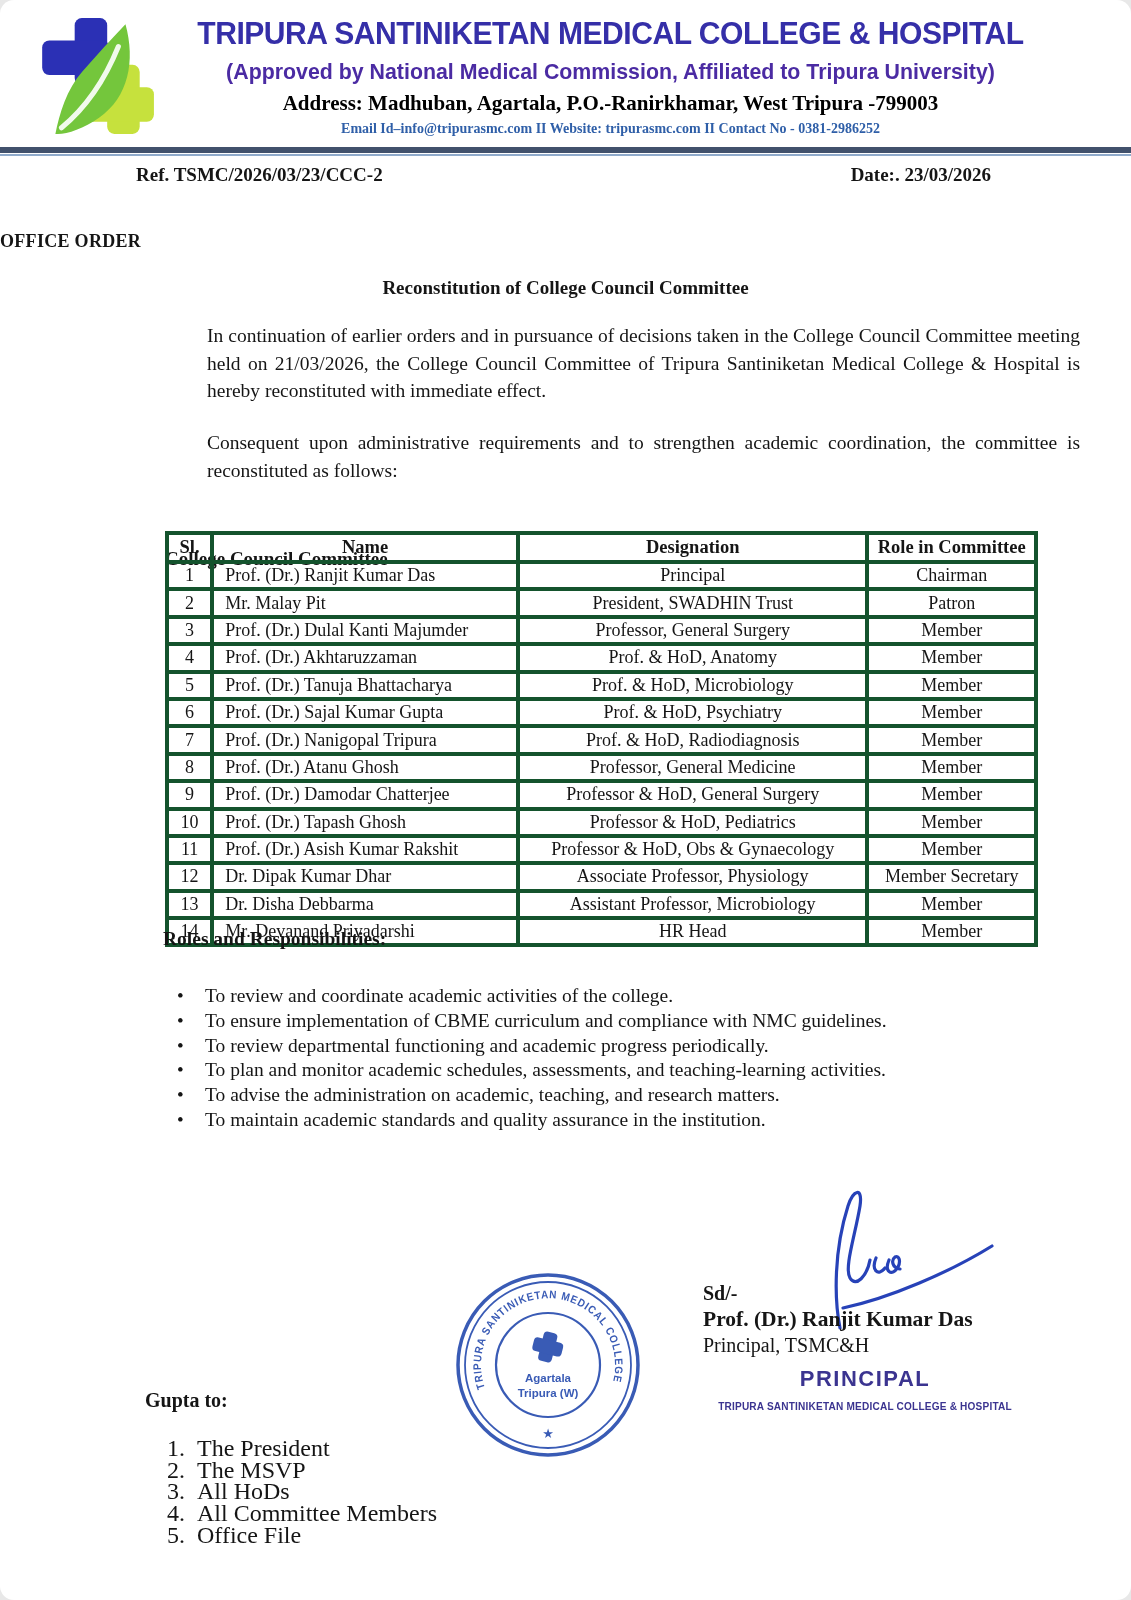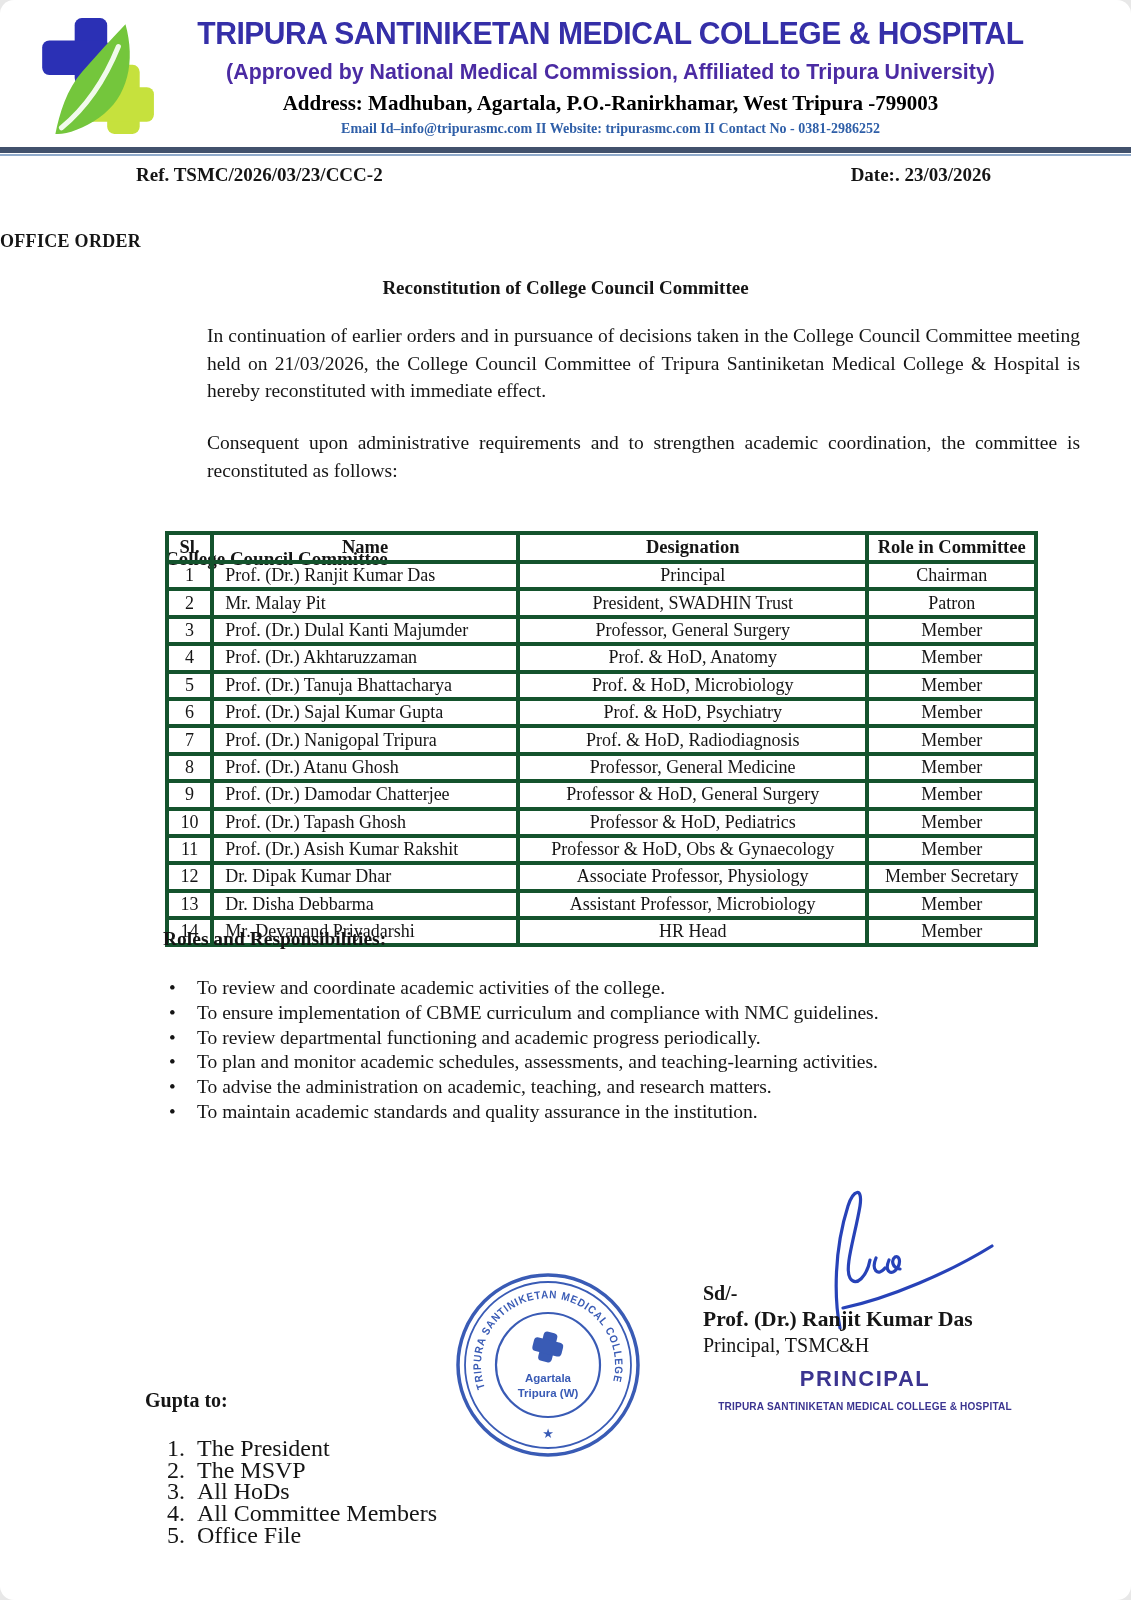--- a/index.html
+++ b/index.html
@@ -43,21 +43,21 @@
   table.committee th, table.committee td {
     border:4px solid #14532d; padding:0 6px; height:23.4px; line-height:21px; text-align:center;
   }
   table.committee th { font-weight:bold; font-size:18.5px; height:25px; }
   table.committee .c0 { width:5.2%; }
   table.committee .c1 { width:35.2%; }
   table.committee td.c1 { text-align:left; padding-left:11px; }
   table.committee .c2 { width:40.2%; }
   table.committee .c3 { width:19.4%; }
   .roles-heading { position:absolute; top:928px; left:163px; font-weight:bold; font-size:19.5px; }
-  ul.roles { position:absolute; top:976px; left:163px; width:873px; margin:0; padding:0; list-style:none; }
+  ul.roles { position:absolute; top:976px; left:163px; width:873px; margin:8px; padding:0; list-style:none; }
   ul.roles li { position:relative; padding-left:34px; font-size:19.5px; line-height:24.8px; }
   ul.roles li::before { content:"\2022"; position:absolute; left:6px; font-size:19px; }
   .closing { top:1144px; }
   
   .sig-svg  { position:absolute; left:768px; top:1180px; width:232px; height:152px; }
   .sig-block { position:absolute; left:703px; top:1280px; font-size:20px; line-height:26px; }
   .sig-sd, .sig-name { font-weight:bold; }
   .sig-name { font-size:21.5px; }
   .stamp-title { position:absolute; left:720px; width:290px; top:1366px; text-align:center;
     font-family:"Liberation Sans", sans-serif; font-weight:bold; font-size:22px;

